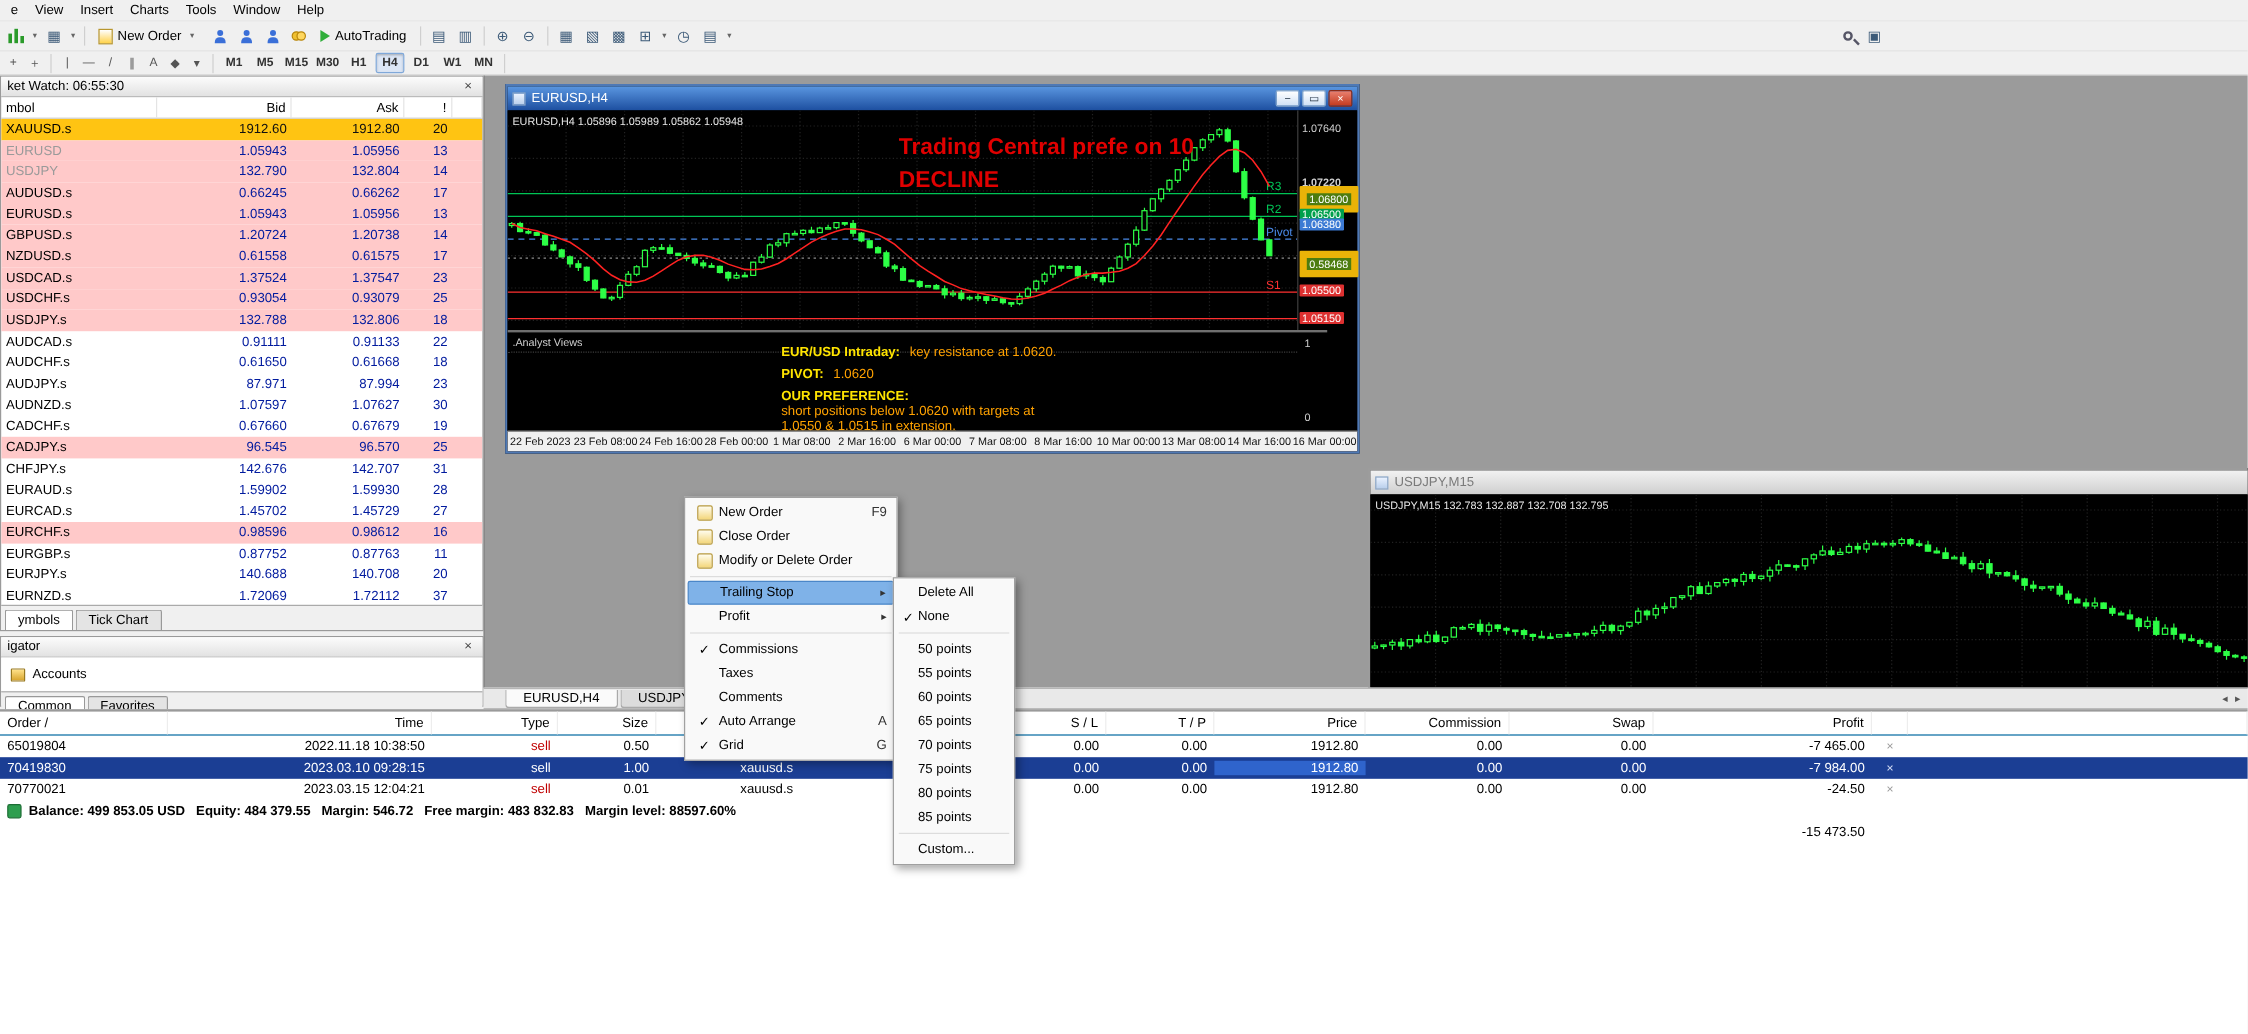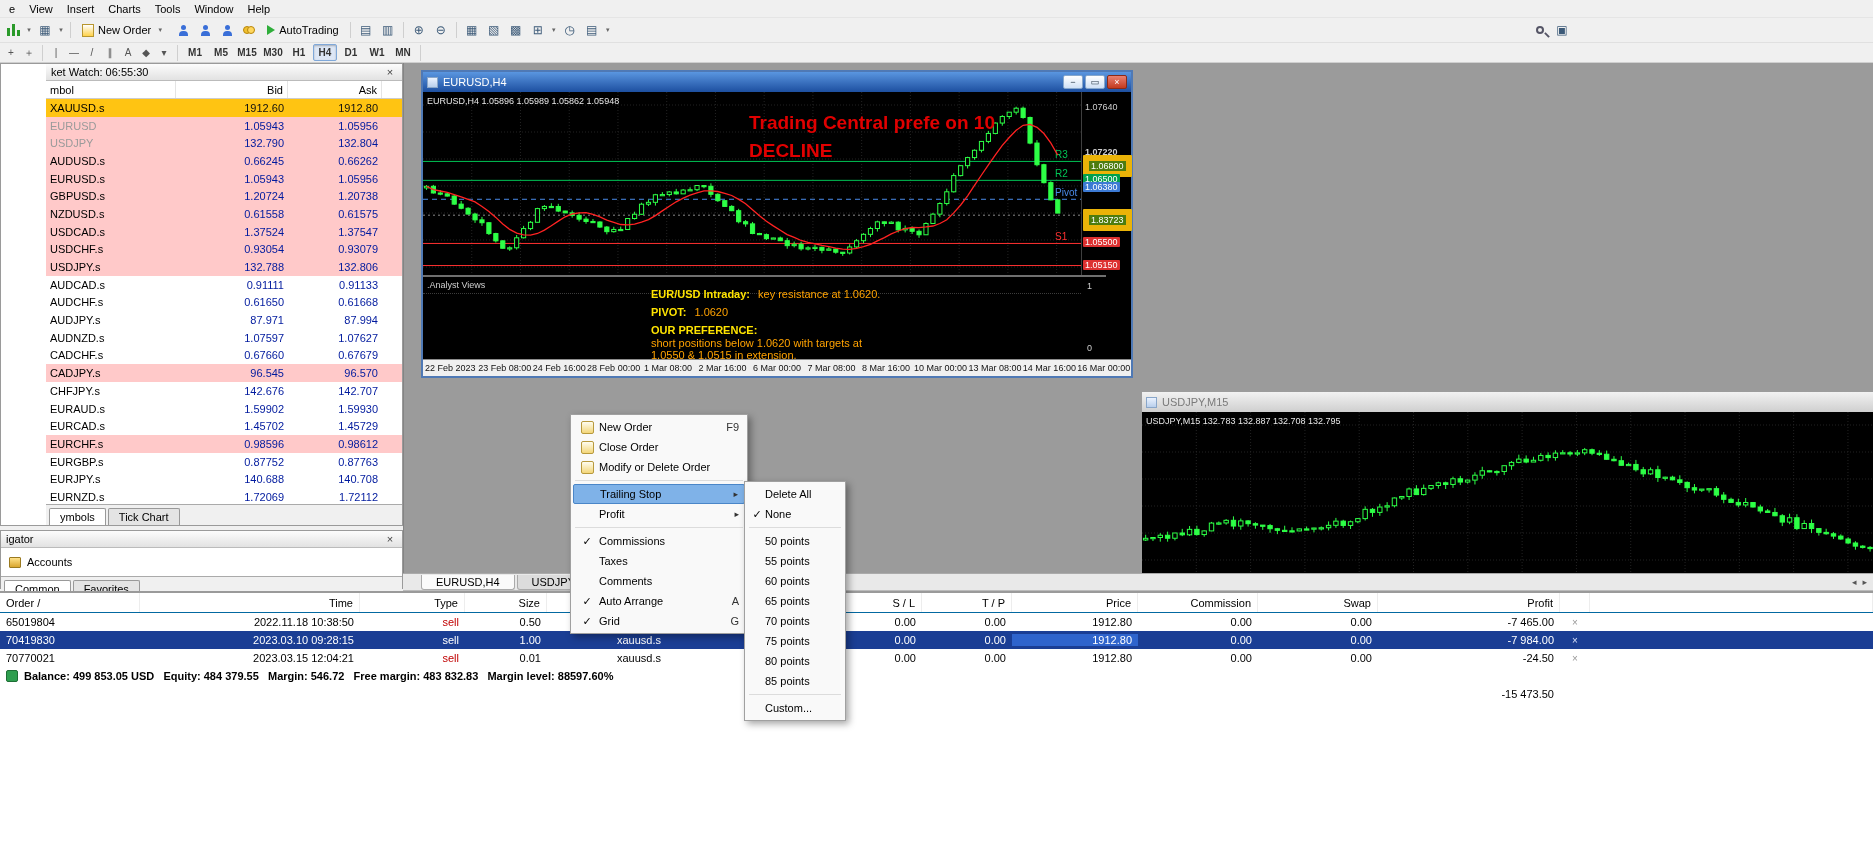--- a/index.html
+++ b/index.html
@@ -28,21 +28,21 @@
 .coin2{margin-left:-4px;background:#ffd75e;}
 .play{width:0;height:0;border-left:8px solid #2fae3a;border-top:5px solid transparent;border-bottom:5px solid transparent;display:inline-block;}
 .mag{width:8px;height:8px;border:2px solid #556;border-radius:50%;position:relative;display:inline-block;}
 .mag::after{content:'';position:absolute;left:6px;top:6px;width:6px;height:2px;background:#556;transform:rotate(45deg);}
 .docic{width:12px;height:13px;background:linear-gradient(#ffffff,#ffd24a);border:1px solid #b8962e;display:inline-block;}
 .candleic{display:inline-flex;gap:2px;align-items:flex-end;}
 .candleic i{display:block;width:3px;background:#2a9a2a;}
 
 
 .panel{position:absolute;background:#fff;border:1px solid #9a9a9a;}
-.mw{left:0;top:63px;width:403px;height:463px;display:flex;flex-direction:column;padding-left:45px;}
+.mw{left:0;top:63px;width:403px;height:463px;display:flex;flex-direction:column;}
 .nav{left:0;top:530px;width:403px;height:59px;display:flex;flex-direction:column;}
 .ptitle{height:17px;background:linear-gradient(#fcfcfc,#e2e2e2);border-bottom:1px solid #bbb;display:flex;align-items:center;padding:0 5px;flex:none;}
 .ptitle .x{margin-left:auto;width:14px;text-align:center;color:#444;}
 .mw-header{display:grid;grid-template-columns:130px 112px 94px 40px 1fr;height:18px;border-bottom:1px solid #ccc;flex:none;}
 .mw-header .h{display:flex;align-items:center;padding:0 4px;border-right:1px solid #e4e4e4;}
 .mw-header .h.r{justify-content:flex-end;}
 .mw-rows{flex:1;overflow:hidden;}
 .mwr{display:grid;grid-template-columns:130px 112px 94px 40px 1fr;height:17.7px;align-items:center;}
 .mwr span{padding:0 4px;white-space:nowrap;}
 .mwr .num{text-align:right;color:#001a9e;}
@@ -660,21 +660,21 @@
         <div>Trading Central prefe on 10</div>
         <div>DECLINE</div>
       </div>
       <div class="vsep"></div>
       <div class="scale">
           <div class="plbl" style="top: 10.4069px;">1.07640</div>
           <div class="plbl" style="top: 55px; font-weight: bold;">1.07220</div>
           <div class="plbl ptag ptag-black" style="top: 63.4138px;">1.06800</div>
           <div class="plbl ptag ptag-green" style="top: 82.3448px;">1.06500</div>
           <div class="plbl ptag ptag-blue" style="top: 89.9172px;">1.06380</div>
-          <div class="plbl ptag ptag-black" style="top: 117.178px;">1.83723</div>
+          <div class="plbl ptag ptag-black" style="top: 117.178px;">0.58468</div>
           <div class="plbl ptag ptag-red" style="top: 145.448px;">1.05500</div>
           <div class="plbl ptag ptag-red" style="top: 167.534px;">1.05150</div>
         </div>
       <div class="analyst">
         <span class="avlbl">.Analyst Views</span>
         <div class="an-grid"></div>
         <div class="an-l an-l1">
           <span class="yl">EUR/USD Intraday:</span><span class="or">key resistance at 1.0620.</span>
         </div>
         <div class="an-l an-l2">

